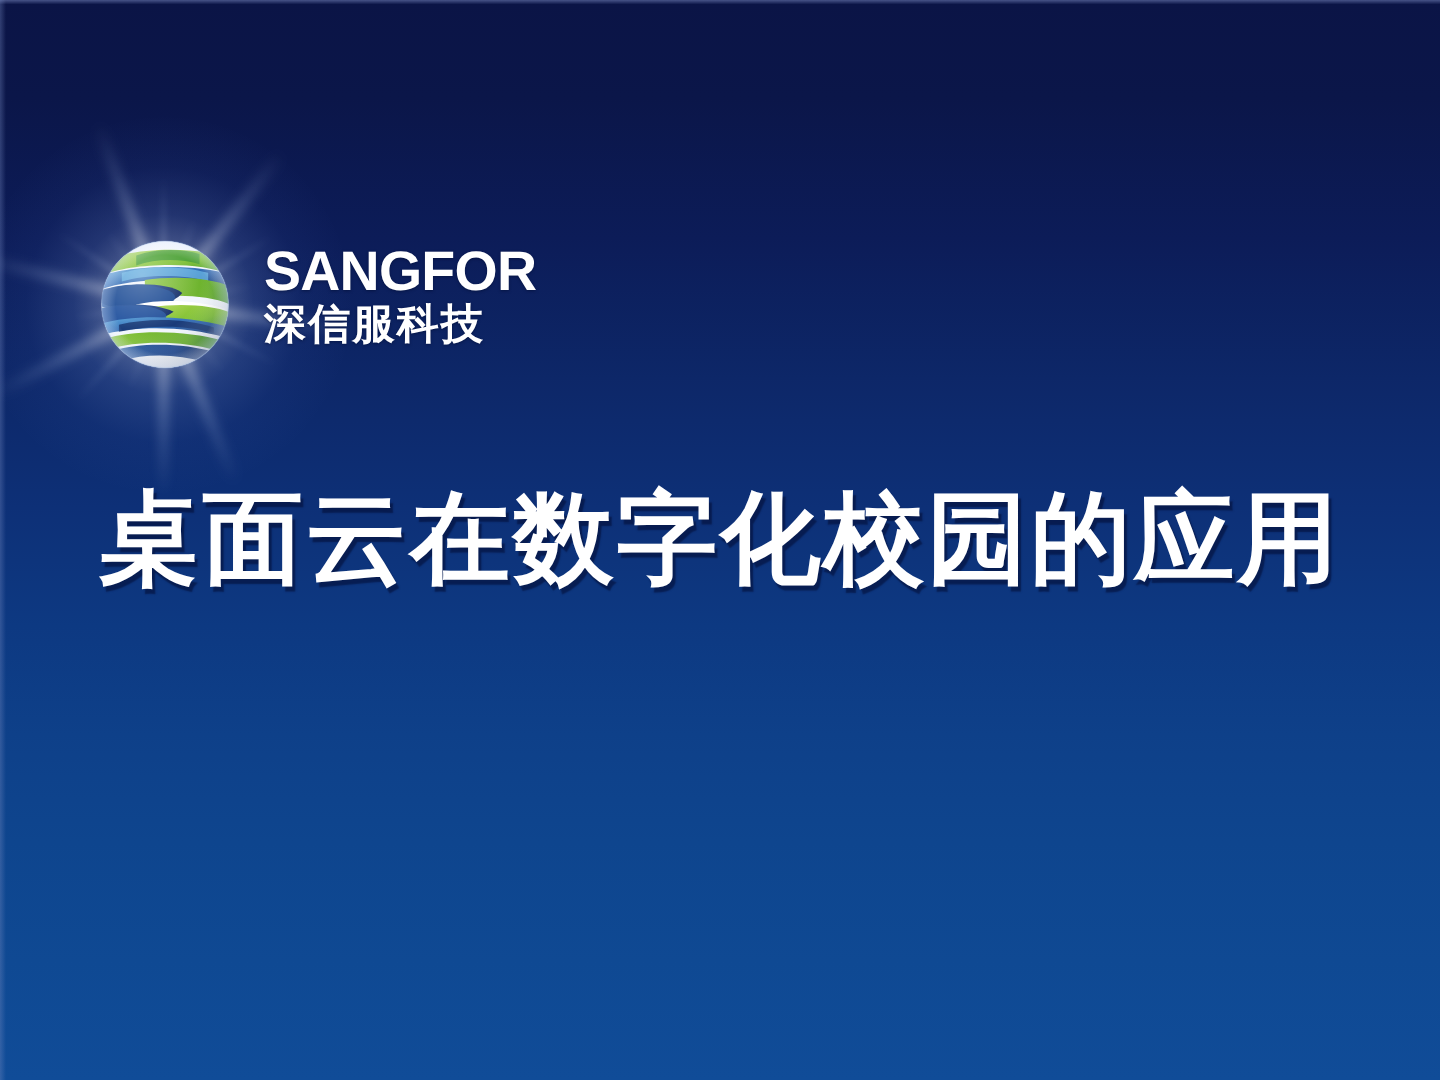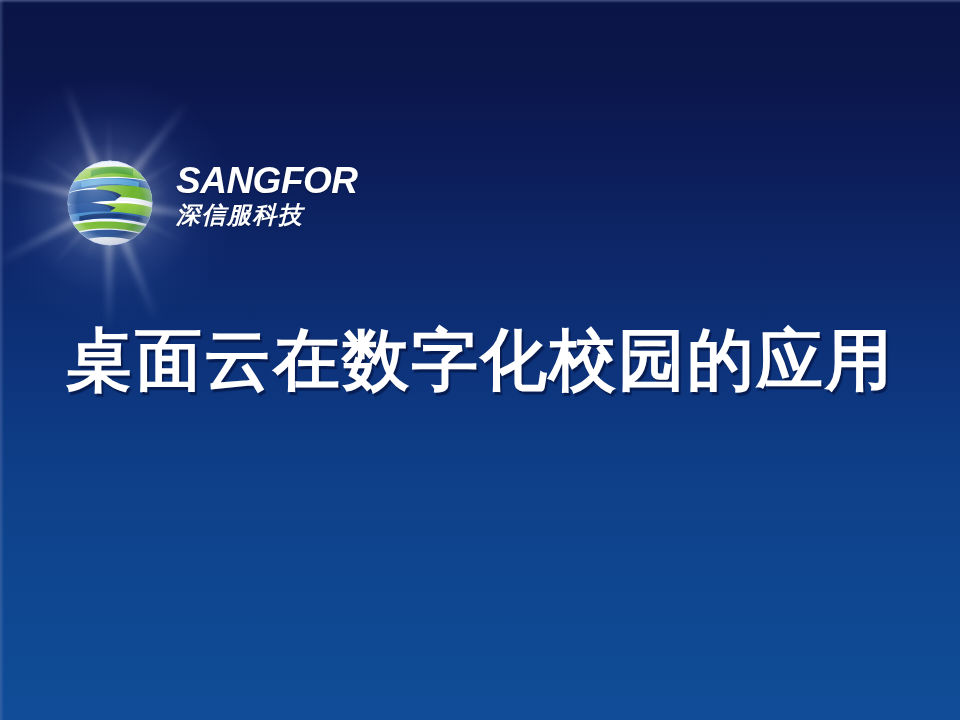--- a/index.html
+++ b/index.html
@@ -109,37 +109,36 @@
     height: 96px;
   }
   #sphere svg { display: block; }
 
   
   #wordmark {
     position: absolute;
     left: 132px;
     top: 22px;
     width: 200px;
-    font-style: italic;
   }
   .brand-en {
     font-family: "Liberation Sans", "DejaVu Sans", sans-serif;
     font-weight: bold;
     font-size: 37px;
     line-height: 38px;
     letter-spacing: -0.5px;
     color: #ffffff;
     white-space: nowrap;
     text-shadow: 0 1px 2px rgba(0,12,48,.55);
   }
   .brand-cn {
     margin-top: 2px;
     font-family: "DejaVu Sans", "Liberation Sans", sans-serif;
     font-weight: bold;
-    font-size: 24px;
+    font-size: 28px;
     line-height: 27px;
     letter-spacing: 1.5px;
     color: #ffffff;
     white-space: nowrap;
     text-shadow: 0 1px 2px rgba(0,12,48,.55);
   }
 
   
   #title {
     position: absolute;

